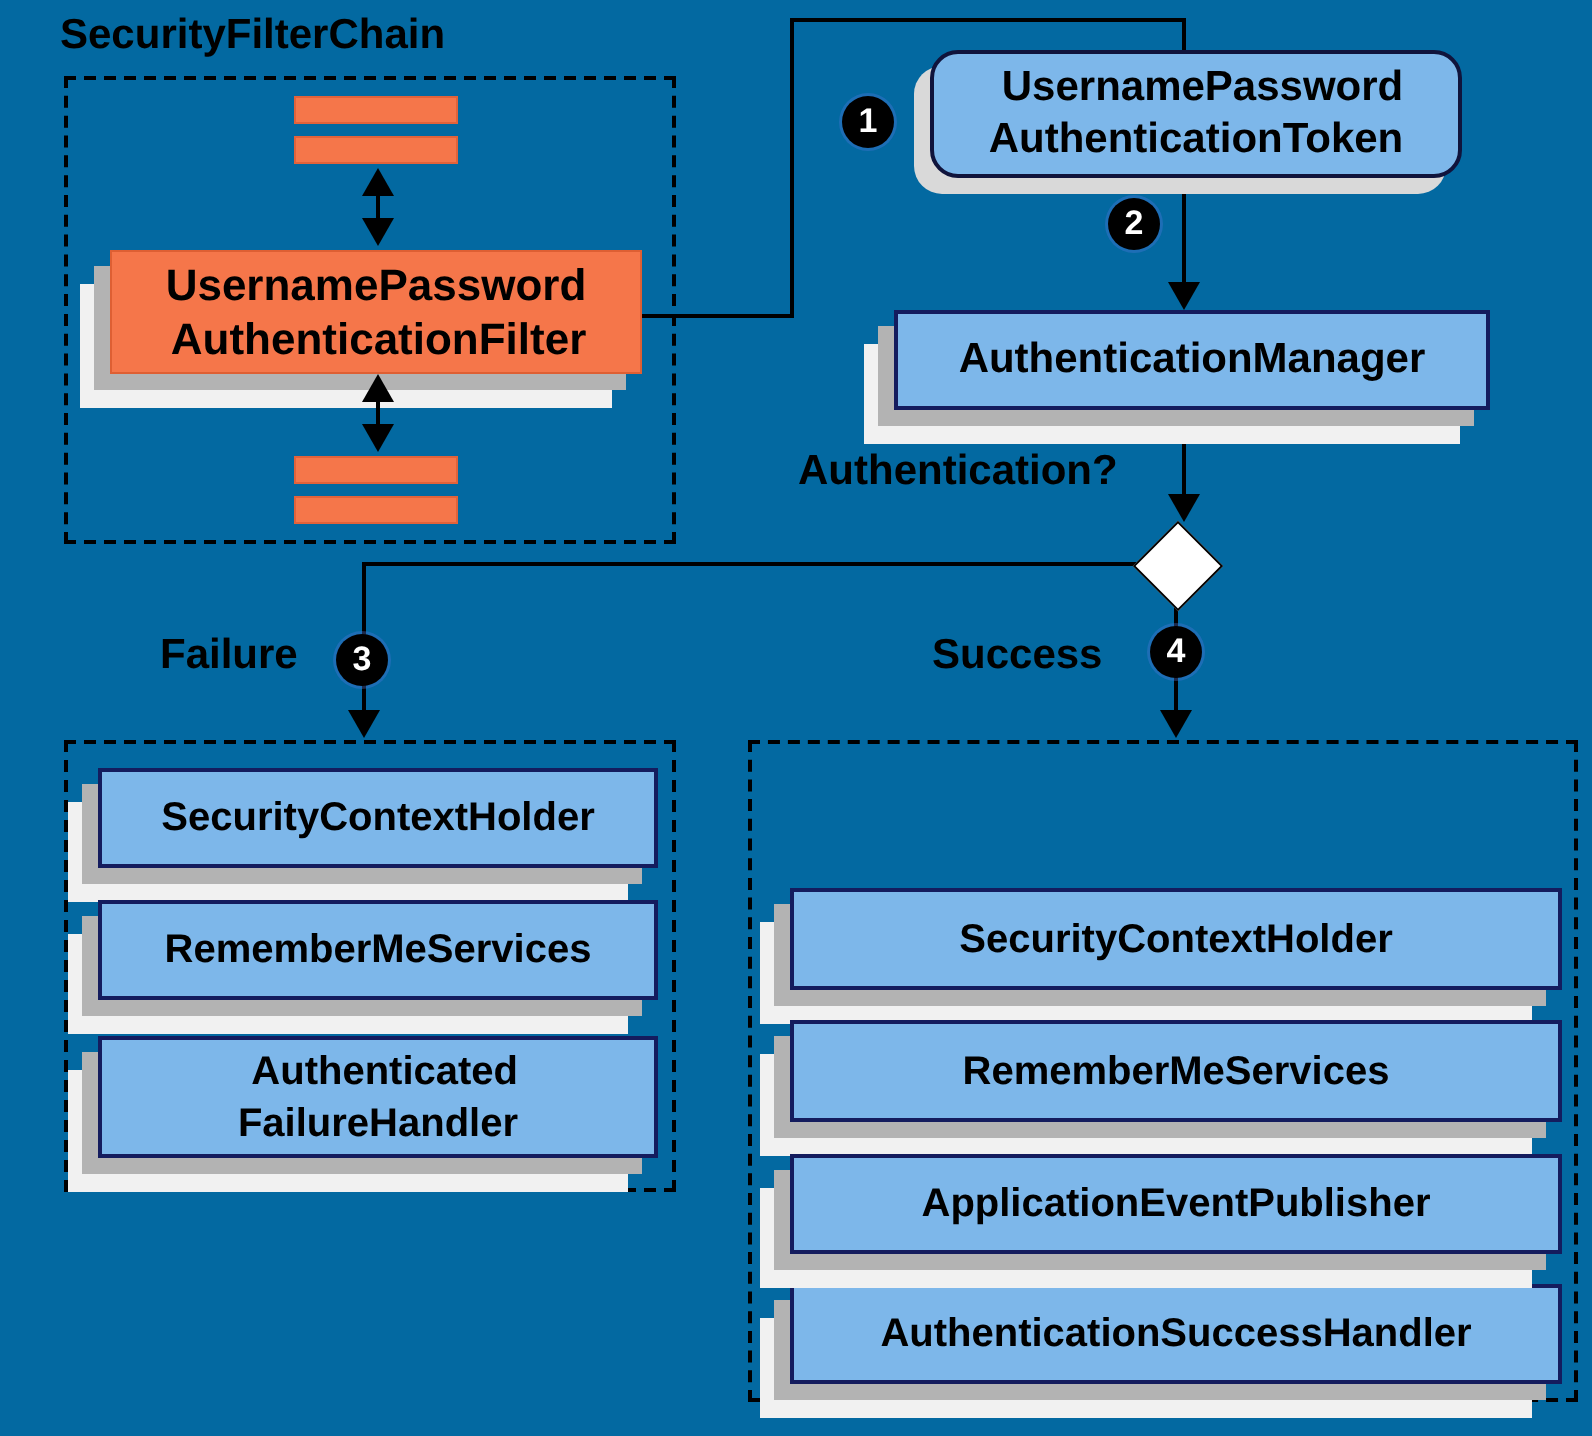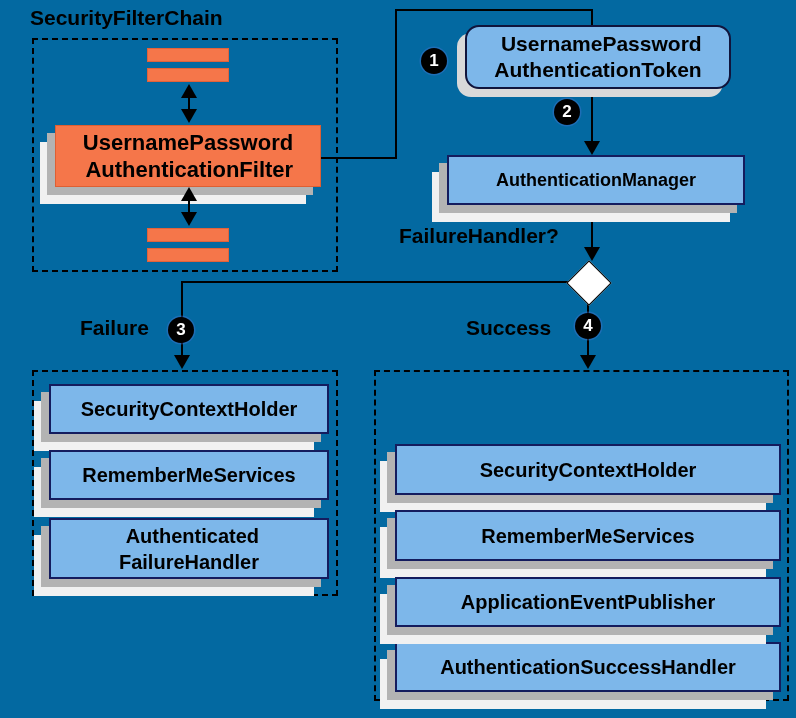--- a/index.html
+++ b/index.html
@@ -15,21 +15,21 @@
   .bar{background:#f5764a;border:1px solid #e2623a;}
   .box-orange{
     background:#f5764a;border:1.5px solid #de5f33;
     display:flex;align-items:center;justify-content:center;
     font-size:22px;line-height:27px;
     box-shadow:-8px 8px 0 0 #b3b3b3, -15px 17px 0 0 #f1f1f1;
   }
   .box-blue{
     background:#7db7ea;border:2px solid #141c5e;
     display:flex;align-items:center;justify-content:center;
-    font-size:18px;line-height:24px;
+    font-size:21px;line-height:24px;
     box-shadow:-8px 8px 0 0 #b3b3b3, -15px 17px 0 0 #f1f1f1;
   }
   .box-blue.rounded{
     border-radius:14px;border-color:#10143c;
     box-shadow:-8px 8px 0 0 #d9d9d9;
   }
   .line{background:#000;}
   .tri-down{width:0;height:0;border-left:8px solid transparent;border-right:8px solid transparent;border-top:14px solid #000;}
   .tri-up{width:0;height:0;border-left:8px solid transparent;border-right:8px solid transparent;border-bottom:14px solid #000;}
   .circle{
@@ -87,21 +87,21 @@
   <div class="abs tri-down" style="left:181px;top:212px;"></div>
 
   <div class="abs circle" style="left:421px;top:48px;">1</div>
   <div class="abs box-blue rounded ml" style="left:465px;top:25px;width:262px;height:60px;font-size:21px;line-height:26px;">UsernamePassword
 AuthenticationToken</div>
 
   <div class="abs circle" style="left:554px;top:99px;">2</div>
 
   <div class="abs box-blue" style="left:447px;top:155px;width:294px;height:46px;">AuthenticationManager</div>
 
-  <div class="abs lbl branch-label" style="left:399px;top:224px;">FailureHandler?</div>
+  <div class="abs lbl branch-label" style="left:399px;top:224px;">Authentication?</div>
 
   <div class="abs diamond" style="left:573px;top:267px;"></div>
 
   <div class="abs lbl branch-label" style="left:80px;top:316px;">Failure</div>
   <div class="abs circle" style="left:168px;top:317px;">3</div>
 
   <div class="abs lbl branch-label" style="left:466px;top:316px;">Success</div>
   <div class="abs circle" style="left:575px;top:313px;">4</div>
 
   <div class="abs dashed" style="left:32px;top:370px;width:302px;height:222px;"></div>

